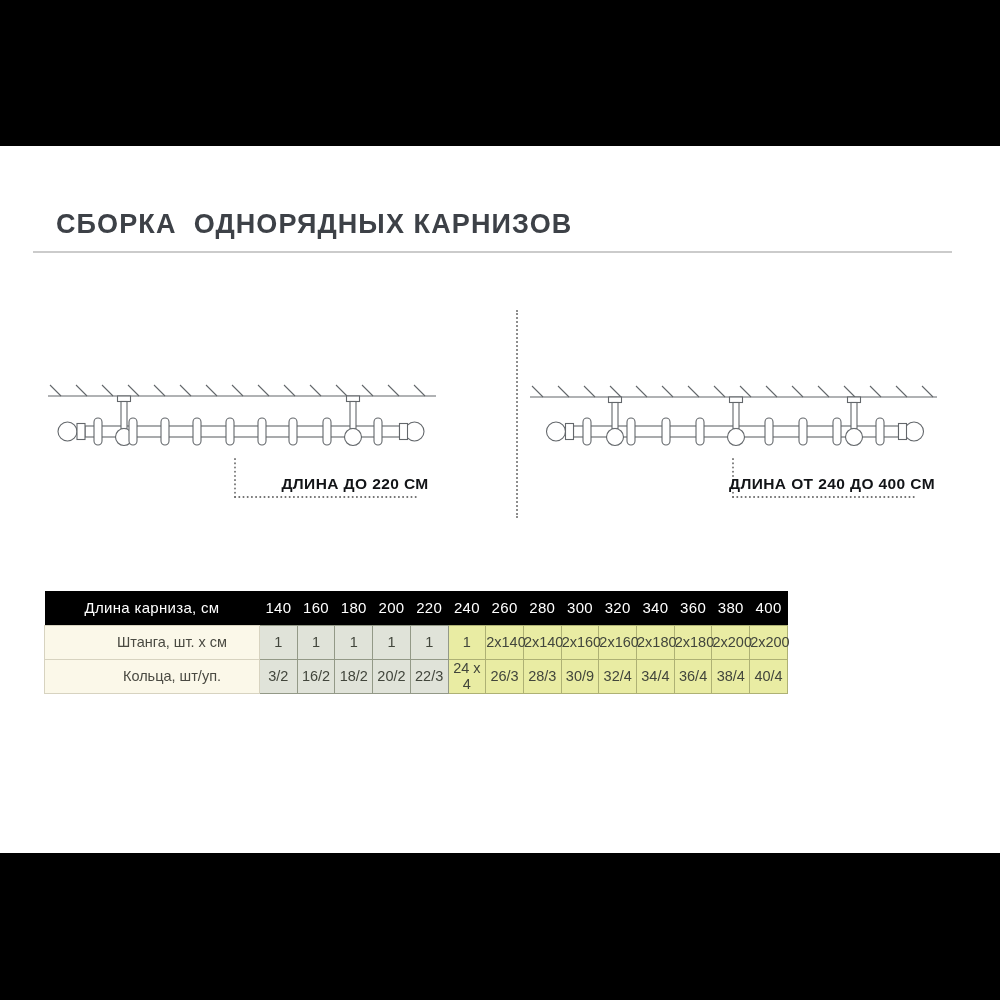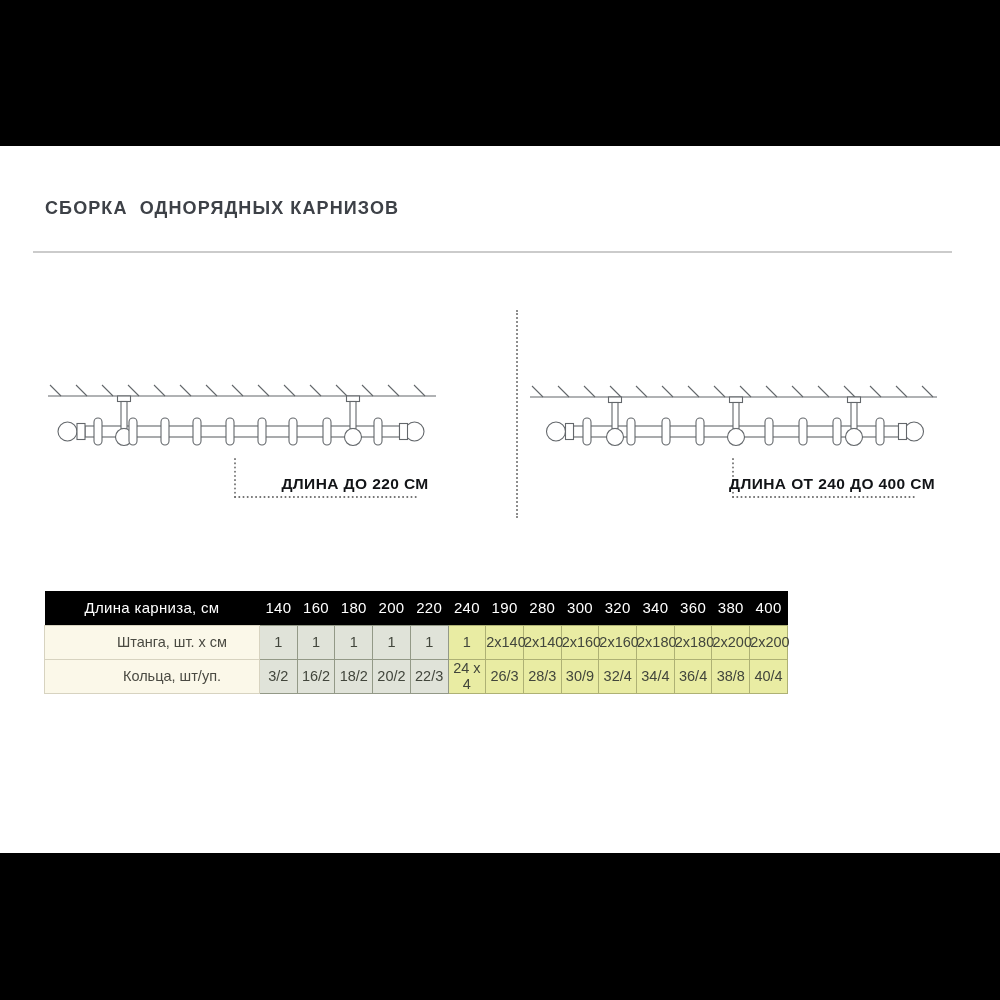--- a/index.html
+++ b/index.html
@@ -5,22 +5,22 @@
   html,body { margin:0; padding:0; background:#ffffff; }
   .stage {
     position:relative; width:1000px; height:1000px; background:#ffffff;
     overflow:hidden; font-family:"Liberation Sans","DejaVu Sans",sans-serif;
   }
   .bar { position:absolute; left:0; width:1000px; background:#000; }
   .bar-top { top:0; height:146px; }
   .bar-bottom { top:853px; height:147px; }
 
   .title {
-    position:absolute; left:44px; top:197px; margin:1px;
-    font-size:18px; font-weight:700; color:#3d4147;
+    position:absolute; left:44px; top:197px; margin:12px;
+    font-size:27px; font-weight:700; color:#3d4147;
     letter-spacing:1.1px; white-space:pre-wrap;
   }
   .title-divider {
     position:absolute; left:33px; top:251px; width:919px; height:2px;
     background:#cbcbcb;
   }
 
   .diagram { position:absolute; top:300px; width:440px; height:230px; }
   .diagram-left  { left:30px; }
   .diagram-right { left:530px; }
@@ -204,21 +204,21 @@
       </colgroup>
       <thead>
         <tr>
           <th>Длина карниза, см</th>
           <th>140</th>
           <th>160</th>
           <th>180</th>
           <th>200</th>
           <th>220</th>
           <th>240</th>
-          <th>190</th>
+          <th>260</th>
           <th>280</th>
           <th>300</th>
           <th>320</th>
           <th>340</th>
           <th>360</th>
           <th>380</th>
           <th>400</th>
         </tr>
       </thead>
       <tbody>
@@ -246,19 +246,19 @@
           <td class="g1">18/2</td>
           <td class="g1">20/2</td>
           <td class="g1">22/3</td>
           <td class="g2">24 x 4</td>
           <td class="g2">26/3</td>
           <td class="g2">28/3</td>
           <td class="g2">30/9</td>
           <td class="g2">32/4</td>
           <td class="g2">34/4</td>
           <td class="g2">36/4</td>
-          <td class="g2">38/8</td>
+          <td class="g2">38/4</td>
           <td class="g2">40/4</td>
         </tr>
       </tbody>
     </table>
 
 </div>
 
 </body></html>

